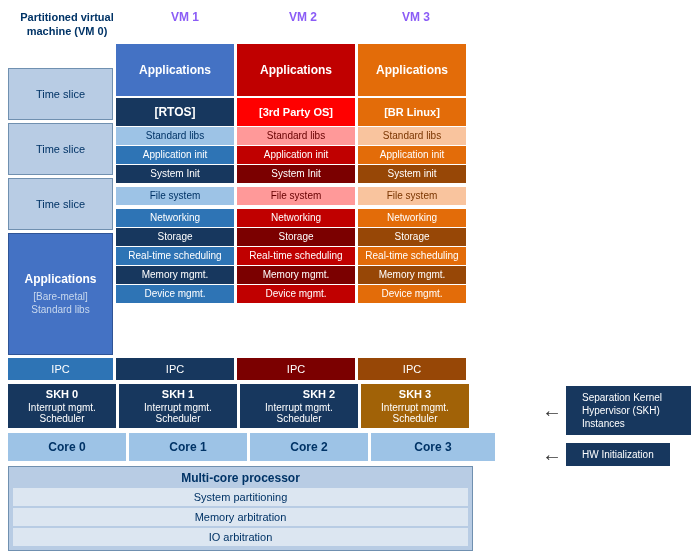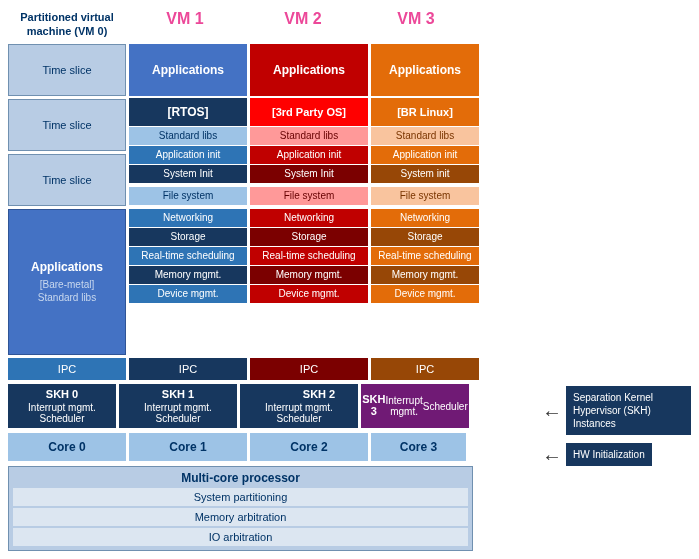--- a/index.html
+++ b/index.html
@@ -8,22 +8,22 @@
       font-size: 11px;
       background: #fff;
       width: 699px;
       height: 559px;
       overflow: hidden;
     }
 
     .header-cell {
       text-align: center;
       font-weight: bold;
-      font-size: 16px;
-      color: #ec4899;
+      font-size: 12px;
+      color: #8b5cf6;
       padding: 2px 4px;
     }
 
     .col-vm0 { width: 120px; }
     .col-vm1 { width: 120px; }
     .col-vm2 { width: 120px; }
     .col-vm3 { width: 110px; }
 
     .timeslice-box {
       background: #b8cce4;
@@ -65,21 +65,21 @@
       flex: 1;
       gap: 3px;
       align-items: stretch;
     }
 
     .vm0-wrap, .vm1-wrap, .vm2-wrap, .vm3-wrap {
       display: flex;
       flex-direction: column;
     }
 
-    .vm0-wrap { width: 118px; }
+    .vm0-wrap { width: 105px; margin-top: 24px; }
     .vm1-wrap { width: 118px; }
     .vm2-wrap { width: 118px; }
     .vm3-wrap { width: 108px; }
 
     .bottom-area {
       display: flex;
       flex-direction: column;
       gap: 2px;
     }
 
@@ -96,21 +96,21 @@
     .annotation-item {
       display: flex;
       align-items: center;
       gap: 4px;
     }
 
     .ann-text-box {
       background: #17375e;
       color: #fff;
       font-size: 10px;
-      padding: 5px 7px;
+      padding: 5px 16px;
       line-height: 1.3;
     }
   </style>
 </head>
 <body>
 
 <div class="outer-wrapper">
   <div class="left-diagram">
 
     <div class="top-headers">
@@ -216,32 +216,32 @@
         <div style="background:#17375e;color:#fff;text-align:center;font-size:10px;padding:4px 2px;width:118px;display:flex;flex-direction:column;align-items:center;justify-content:center;">
           <div style="font-weight:bold;font-size:11px;margin-bottom:2px;">SKH 1</div>
           <div>Interrupt mgmt.</div>
           <div>Scheduler</div>
         </div>
         <div style="background:#17375e;color:#fff;text-align:center;font-size:10px;padding:4px 2px;width:118px;display:flex;flex-direction:column;align-items:center;justify-content:center;">
           <div style="font-weight:bold;font-size:11px;margin-bottom:2px;margin-left:40px;">SKH 2</div>
           <div>Interrupt mgmt.</div>
           <div>Scheduler</div>
         </div>
-        <div style="background:#701a75;color:#fff;text-align:center;font-size:10px;padding:4px 2px;width:108px;display:flex;align-items:center;justify-content:center;">
+        <div style="background:#a16207;color:#fff;text-align:center;font-size:10px;padding:4px 2px;width:108px;display:flex;flex-direction:column;align-items:center;justify-content:center;">
           <div style="font-weight:bold;font-size:11px;margin-bottom:2px;">SKH 3</div>
           <div>Interrupt mgmt.</div>
           <div>Scheduler</div>
         </div>
       </div>
 
       <div style="display:flex;flex-direction:row;gap:3px;margin-top:3px;">
         <div style="background:#9dc3e6;color:#003366;text-align:center;font-size:12px;font-weight:bold;padding:7px 2px;width:118px;display:flex;align-items:center;justify-content:center;">Core 0</div>
         <div style="background:#9dc3e6;color:#003366;text-align:center;font-size:12px;font-weight:bold;padding:7px 2px;width:118px;display:flex;align-items:center;justify-content:center;">Core 1</div>
         <div style="background:#9dc3e6;color:#003366;text-align:center;font-size:12px;font-weight:bold;padding:7px 2px;width:118px;display:flex;align-items:center;justify-content:center;">Core 2</div>
-        <div style="background:#9dc3e6;color:#003366;text-align:center;font-size:12px;font-weight:bold;padding:7px 2px;width:95px;display:flex;align-items:center;justify-content:center;">Core 3</div>
+        <div style="background:#9dc3e6;color:#003366;text-align:center;font-size:12px;font-weight:bold;padding:7px 2px;width:124px;display:flex;align-items:center;justify-content:center;">Core 3</div>
       </div>
 
       <div style="margin-top:3px;background:#b8cce4;border:1px solid #7090b0;padding:4px;width:465px;">
         <div style="text-align:center;font-weight:bold;font-size:12px;color:#003366;margin-bottom:3px;">Multi-core processor</div>
         <div style="display:flex;flex-direction:column;gap:2px;">
           <div style="background:#dce6f1;text-align:center;font-size:11px;color:#003366;padding:3px 4px;">System partitioning</div>
           <div style="background:#dce6f1;text-align:center;font-size:11px;color:#003366;padding:3px 4px;">Memory arbitration</div>
           <div style="background:#dce6f1;text-align:center;font-size:11px;color:#003366;padding:3px 4px;">IO arbitration</div>
         </div>
       </div>

